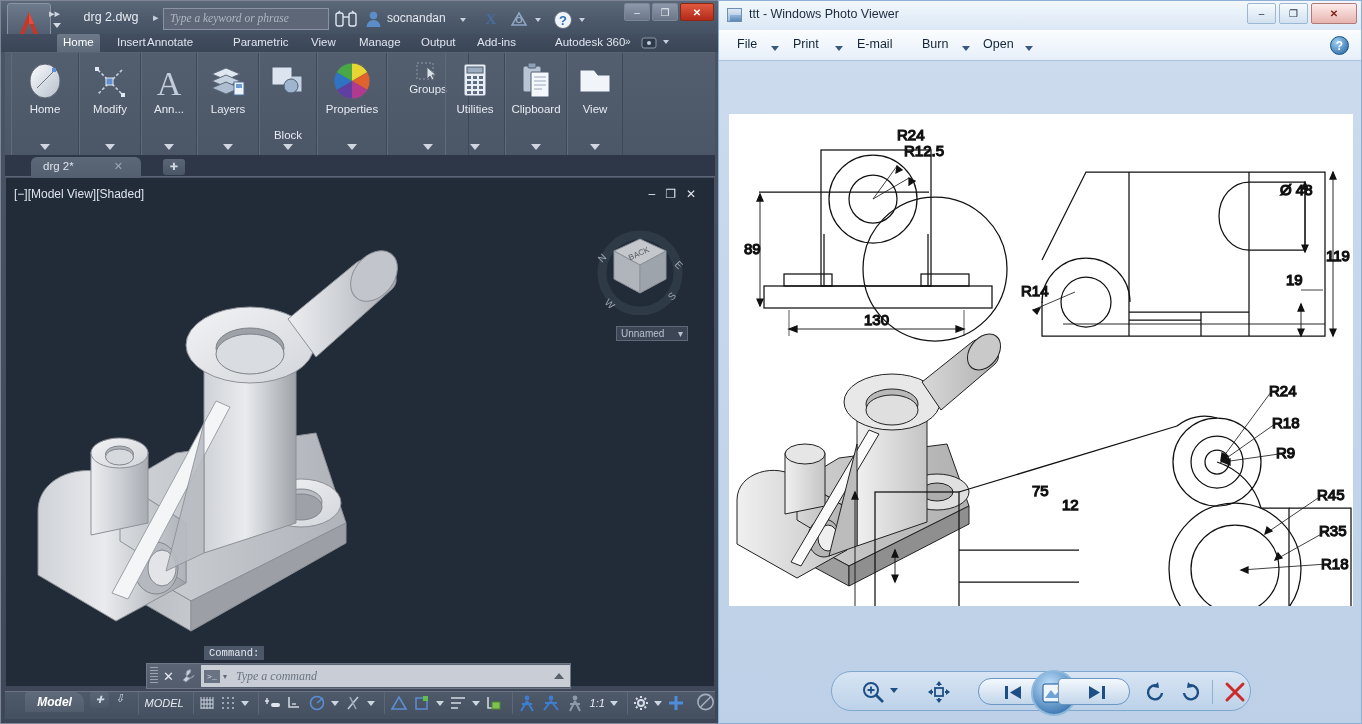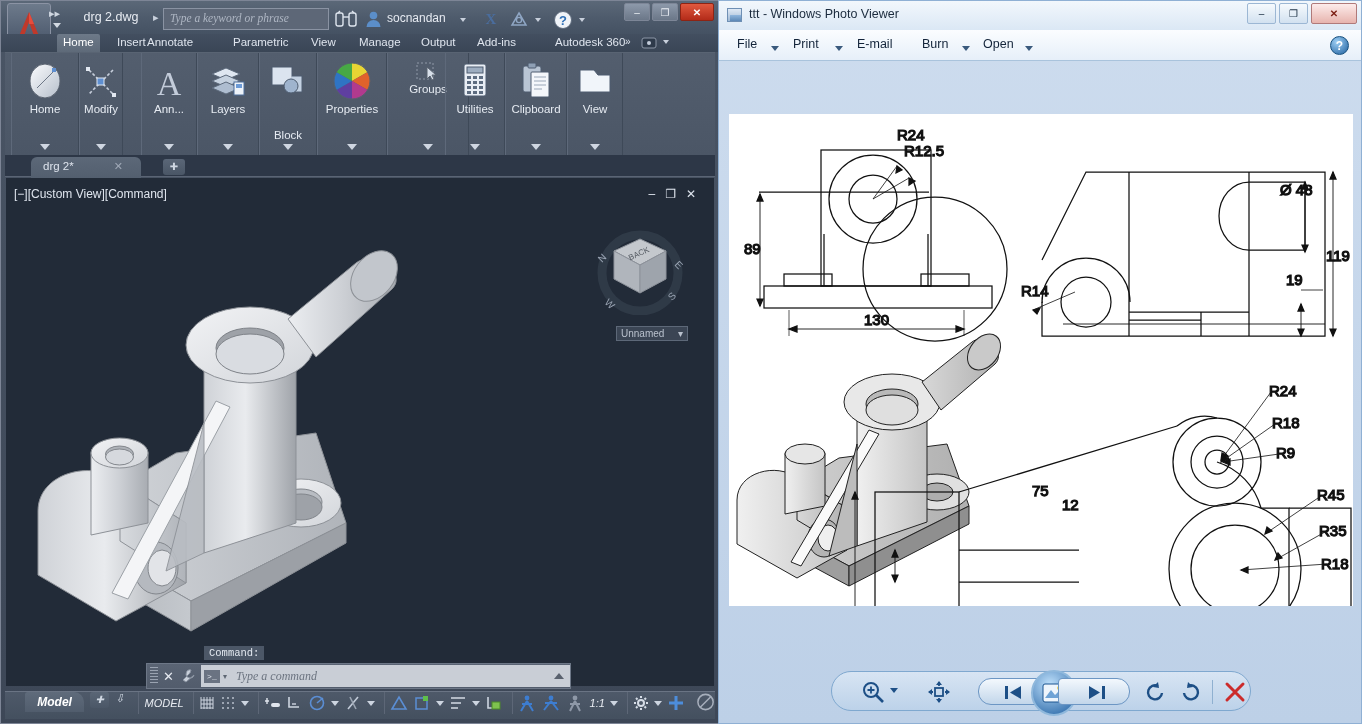--- a/index.html
+++ b/index.html
@@ -246,21 +246,21 @@
               </linearGradient>
             </defs>
           <path d="M12 26 L30 8" stroke="#6d7786" stroke-width="1"></path>
           <rect x="27" y="6" width="4" height="4" fill="#5f8fd0"></rect>
         </svg>
       </div>
       <div class="plab">Home</div>
       <div class="pdrop"></div>
     </div>
 
-    <div class="panel" style="left:74px;width:44px;">
+    <div class="panel" style="left:74px;width:62px;">
       <div class="pico">
         <svg width="40" height="38" viewBox="0 0 40 38">
           <path d="M8 8 L32 32" stroke="#c6cedb" stroke-width="1.6" stroke-dasharray="3 2"></path>
           <path d="M32 8 L8 32" stroke="#c6cedb" stroke-width="1.6" stroke-dasharray="3 2"></path>
           <rect x="16" y="16" width="7" height="7" fill="#5f8fd0" stroke="#dfe6ef"></rect>
           <rect x="5" y="5" width="4" height="4" fill="#e2e8f1"></rect>
           <rect x="31" y="31" width="4" height="4" fill="#e2e8f1"></rect>
         </svg>
       </div>
       <div class="plab">Modify</div>
@@ -383,21 +383,21 @@
 
   <div class="filetabs">
     <div class="ftab">
       <span>drg 2*</span>
       <span class="x">✕</span>
     </div>
     <div class="ftab-plus">✚</div>
   </div>
 
   <div class="vp">
-    <div class="vp-label">[−][Custom View][Command]</div>
+    <div class="vp-label">[−][Model View][Shaded]</div>
     <div class="vp-btns">
       <span>–</span><span>❐</span><span>✕</span>
     </div>
 
     <svg class="vcube" viewBox="0 0 92 92">
       <circle cx="46" cy="50" r="38" fill="none" stroke="#39445299" stroke-width="9"></circle>
       <text x="8" y="40" font-size="10" fill="#9aa4b3" transform="rotate(-45 8 40)" font-family="Liberation Sans, sans-serif">N</text>
       <text x="80" y="42" font-size="10" fill="#9aa4b3" transform="rotate(45 80 42)" font-family="Liberation Sans, sans-serif">E</text>
       <text x="78" y="78" font-size="10" fill="#9aa4b3" transform="rotate(-45 78 78)" font-family="Liberation Sans, sans-serif">S</text>
       <text x="10" y="80" font-size="10" fill="#9aa4b3" transform="rotate(45 10 80)" font-family="Liberation Sans, sans-serif">W</text>

